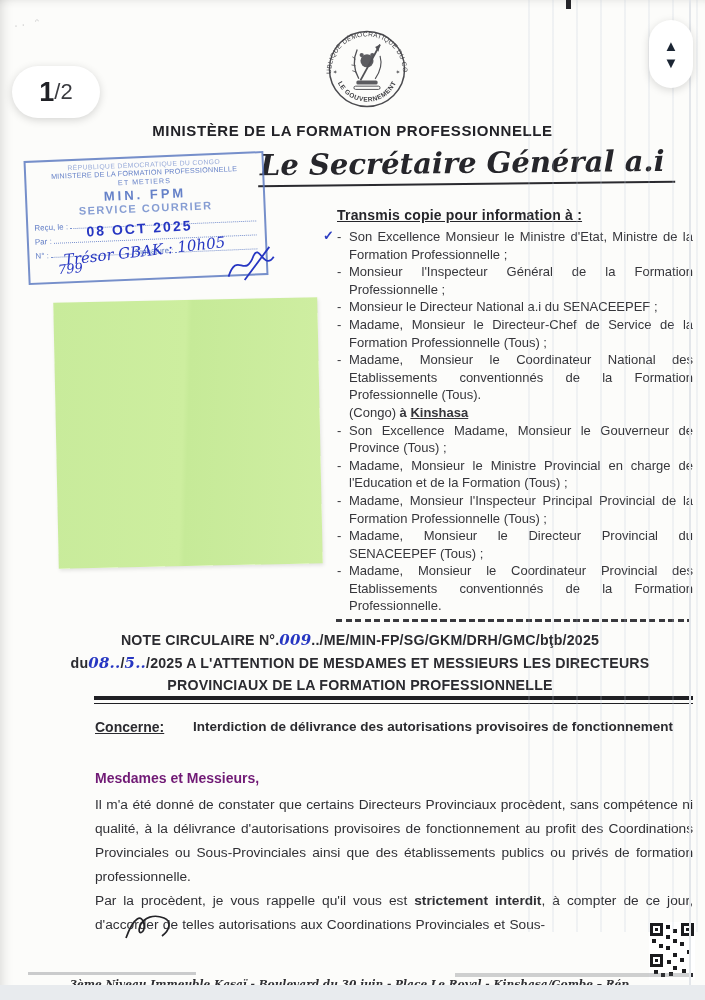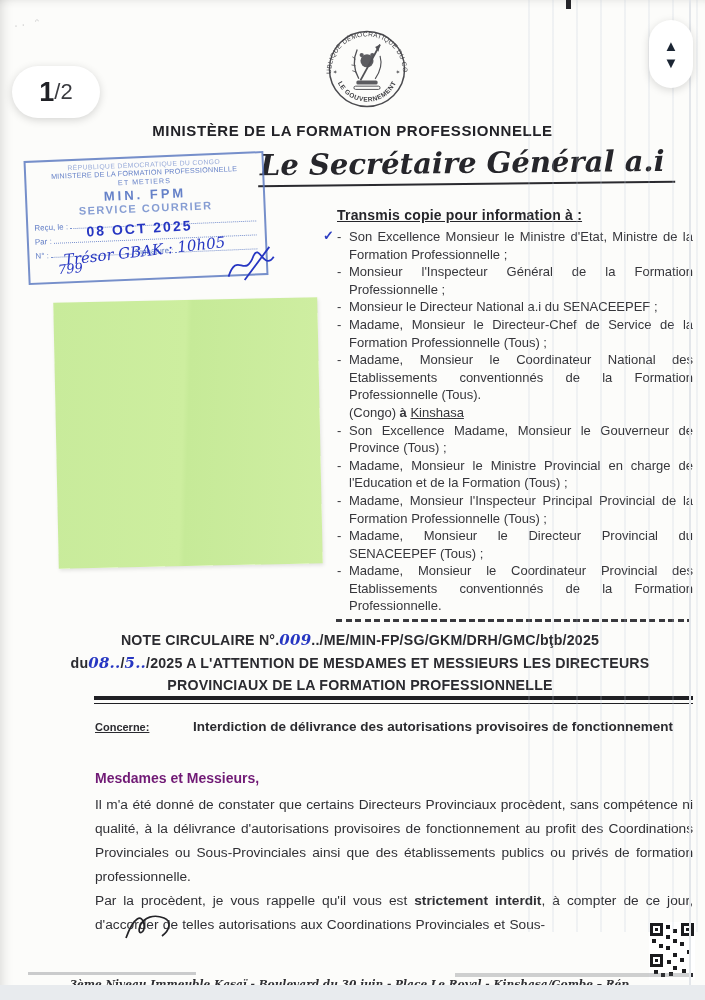--- a/index.html
+++ b/index.html
@@ -58,34 +58,34 @@
               box-shadow:1px 2px 4px rgba(0,0,0,.10);}
 
   
   .transmis{position:absolute;left:337px;top:207px;width:356px;}
   .transmis h3{margin:0 0 5px 0;font-size:14px;font-weight:bold;text-decoration:underline;color:#26262b;letter-spacing:.2px;}
   .r-item{position:relative;padding-left:12px;font-size:13px;line-height:17.6px;text-align:justify;color:#36363b;}
   .r-item .dash{position:absolute;left:0;top:0;}
   .r-item .chk{position:absolute;left:-14px;top:-1px;color:#2d3ec2;font-weight:bold;}
   .r-item.kin{padding-left:12px;text-align:left;}
   .r-item .b{font-weight:bold;}
-  .r-item .bu{font-weight:normal;text-decoration:underline;}
+  .r-item .bu{font-weight:bold;text-decoration:underline;}
 
   .dashline{position:absolute;left:336px;top:619px;width:355px;height:2.5px;
             background:repeating-linear-gradient(90deg,#3a3a3e 0 6px,transparent 6px 9.5px);}
 
   
   .note{position:absolute;left:60px;top:629px;width:600px;text-align:center;font-weight:bold;color:#2b2b30;}
   .note .ln{font-size:14.2px;line-height:22.5px;letter-spacing:.2px;}
   .note .hw{font-size:15px;font-weight:bold;}
   .rule2{position:absolute;left:94px;top:696px;width:599px;height:3px;border-top:4.5px solid #202024;border-bottom:1.5px solid #202024;}
 
   
   .concerne{position:absolute;left:95px;top:716px;width:598px;display:flex;font-weight:bold;color:#2b2b30;}
-  .concerne .lbl{font-size:11px;text-decoration:underline;width:72px;flex:none;line-height:22.5px;}
+  .concerne .lbl{font-size:14px;text-decoration:underline;width:72px;flex:none;line-height:22.5px;}
   .concerne .txt{font-size:13.5px;line-height:22.5px;text-align:justify;flex:1;padding-left:26px;}
   .salut{position:absolute;left:95px;top:770px;font-size:14px;font-weight:bold;color:#701a75;}
   .para{position:absolute;left:95px;width:598px;font-size:13.7px;line-height:24px;text-align:justify;color:#303035;word-spacing:.5px;}
   .p1{top:793px;} .p2{top:889px;}
   .para .b{font-weight:bold;}
 
   
   .footer{position:absolute;left:60px;top:978px;width:582px;text-align:center;
           font-family:"DejaVu Serif",serif;font-style:italic;font-weight:bold;font-size:10.6px;color:#2f2f33;}
   .footer .email{text-decoration:underline;}

